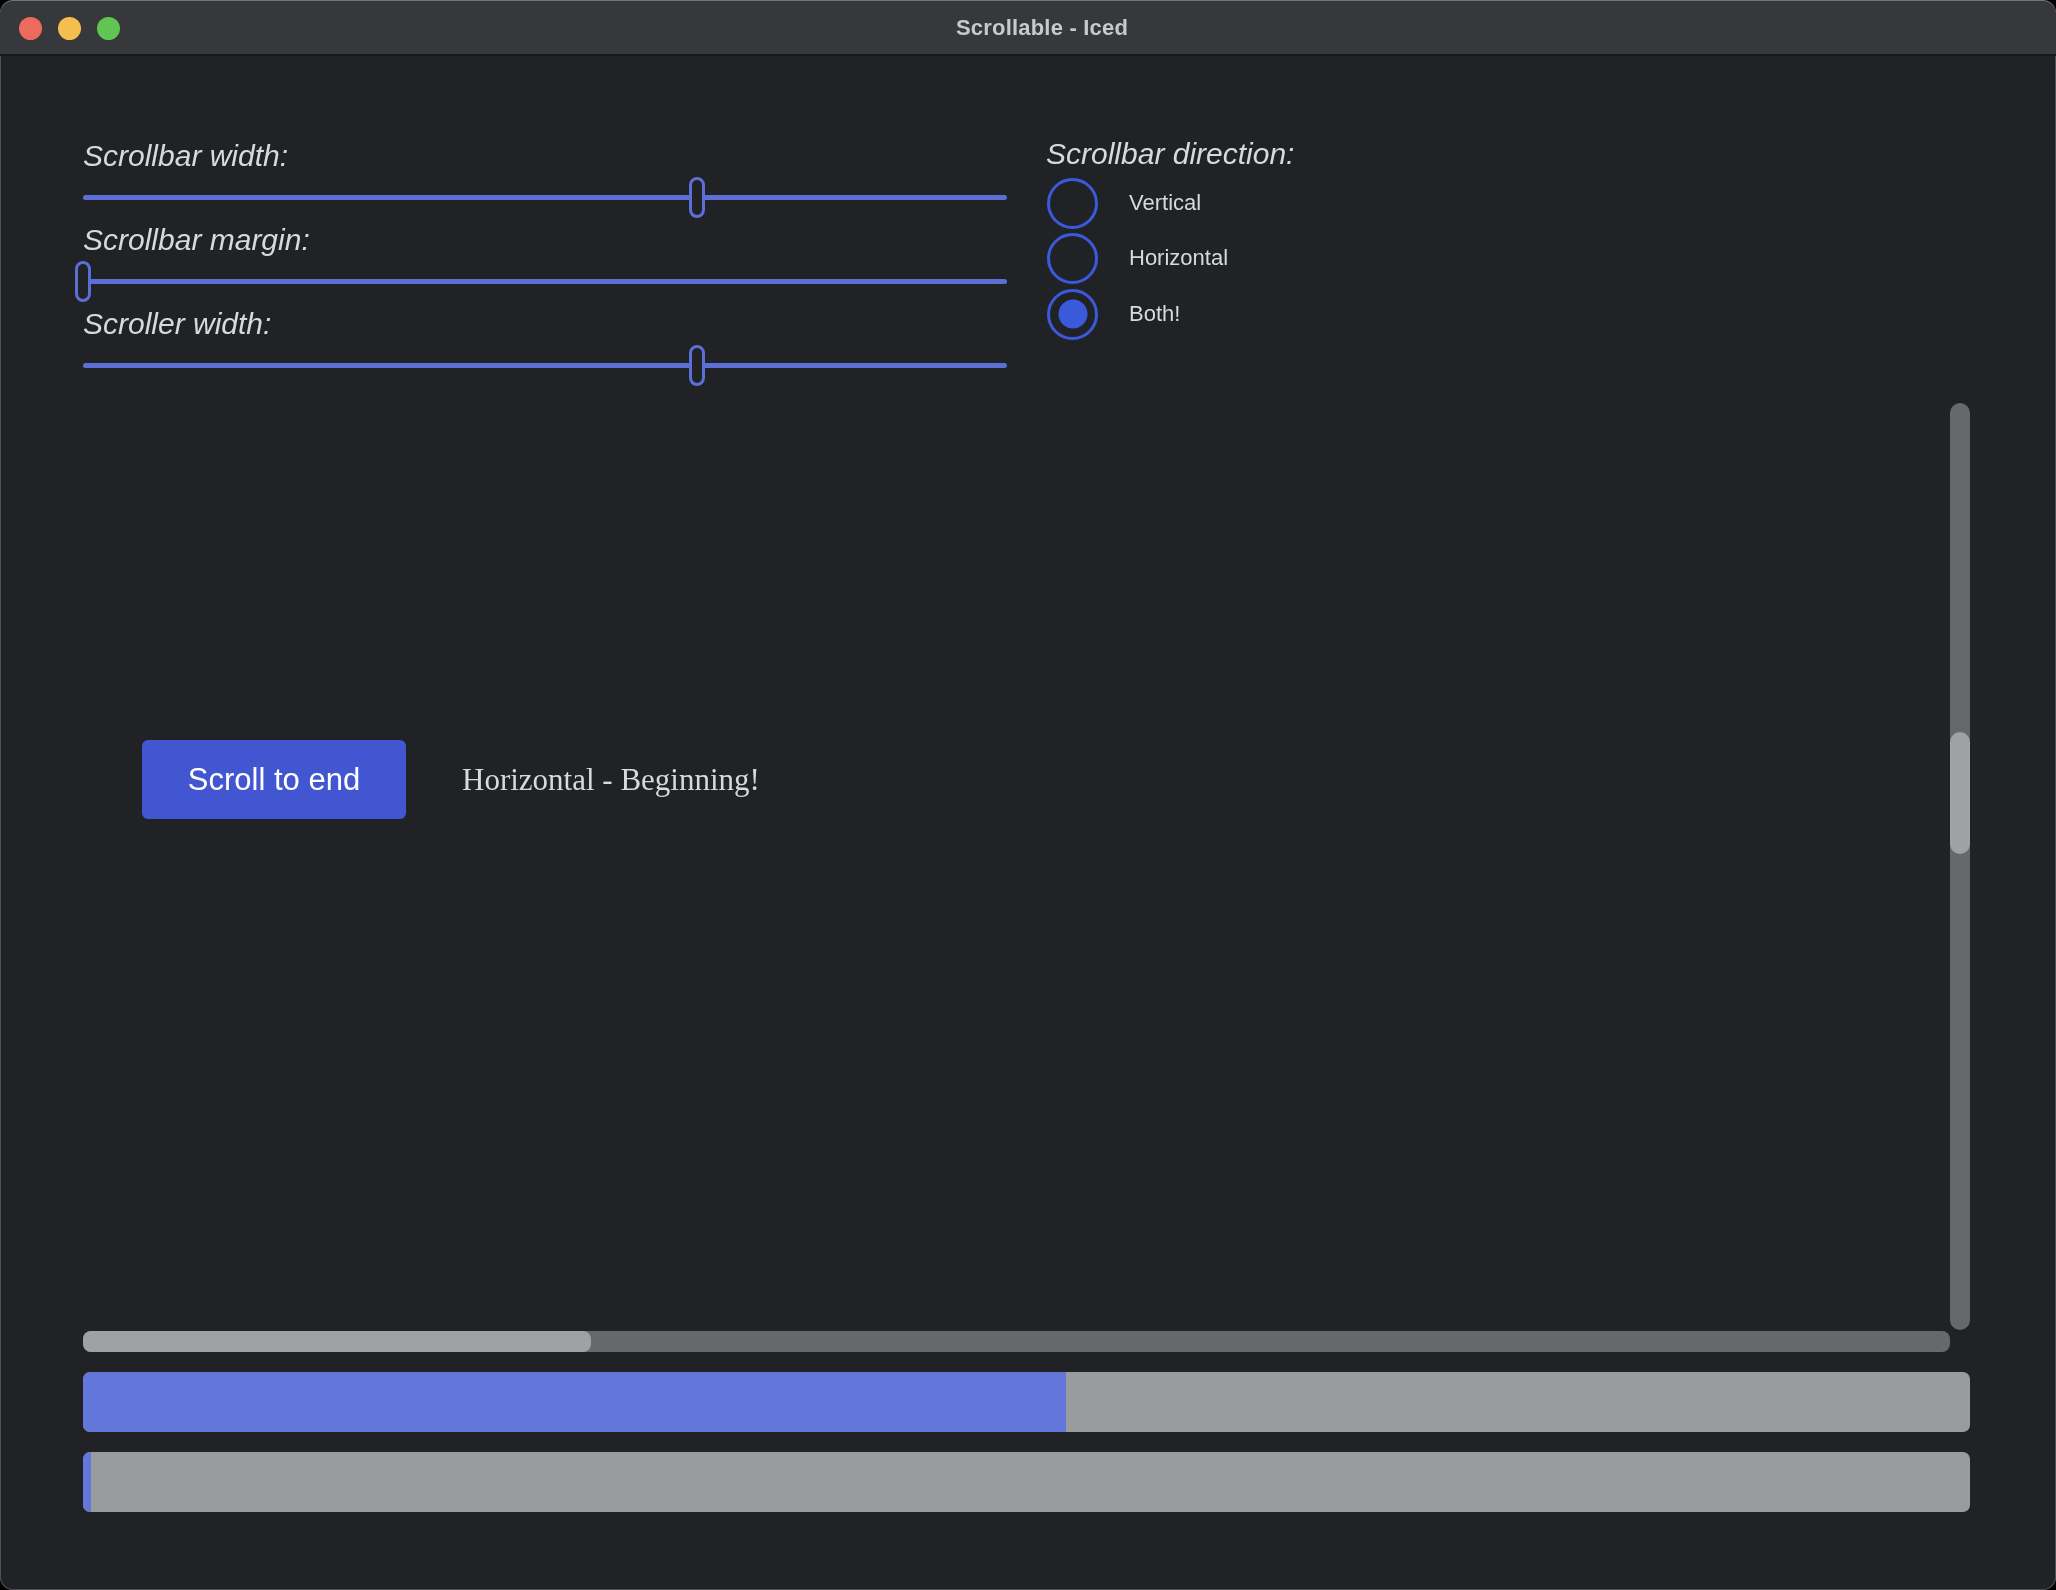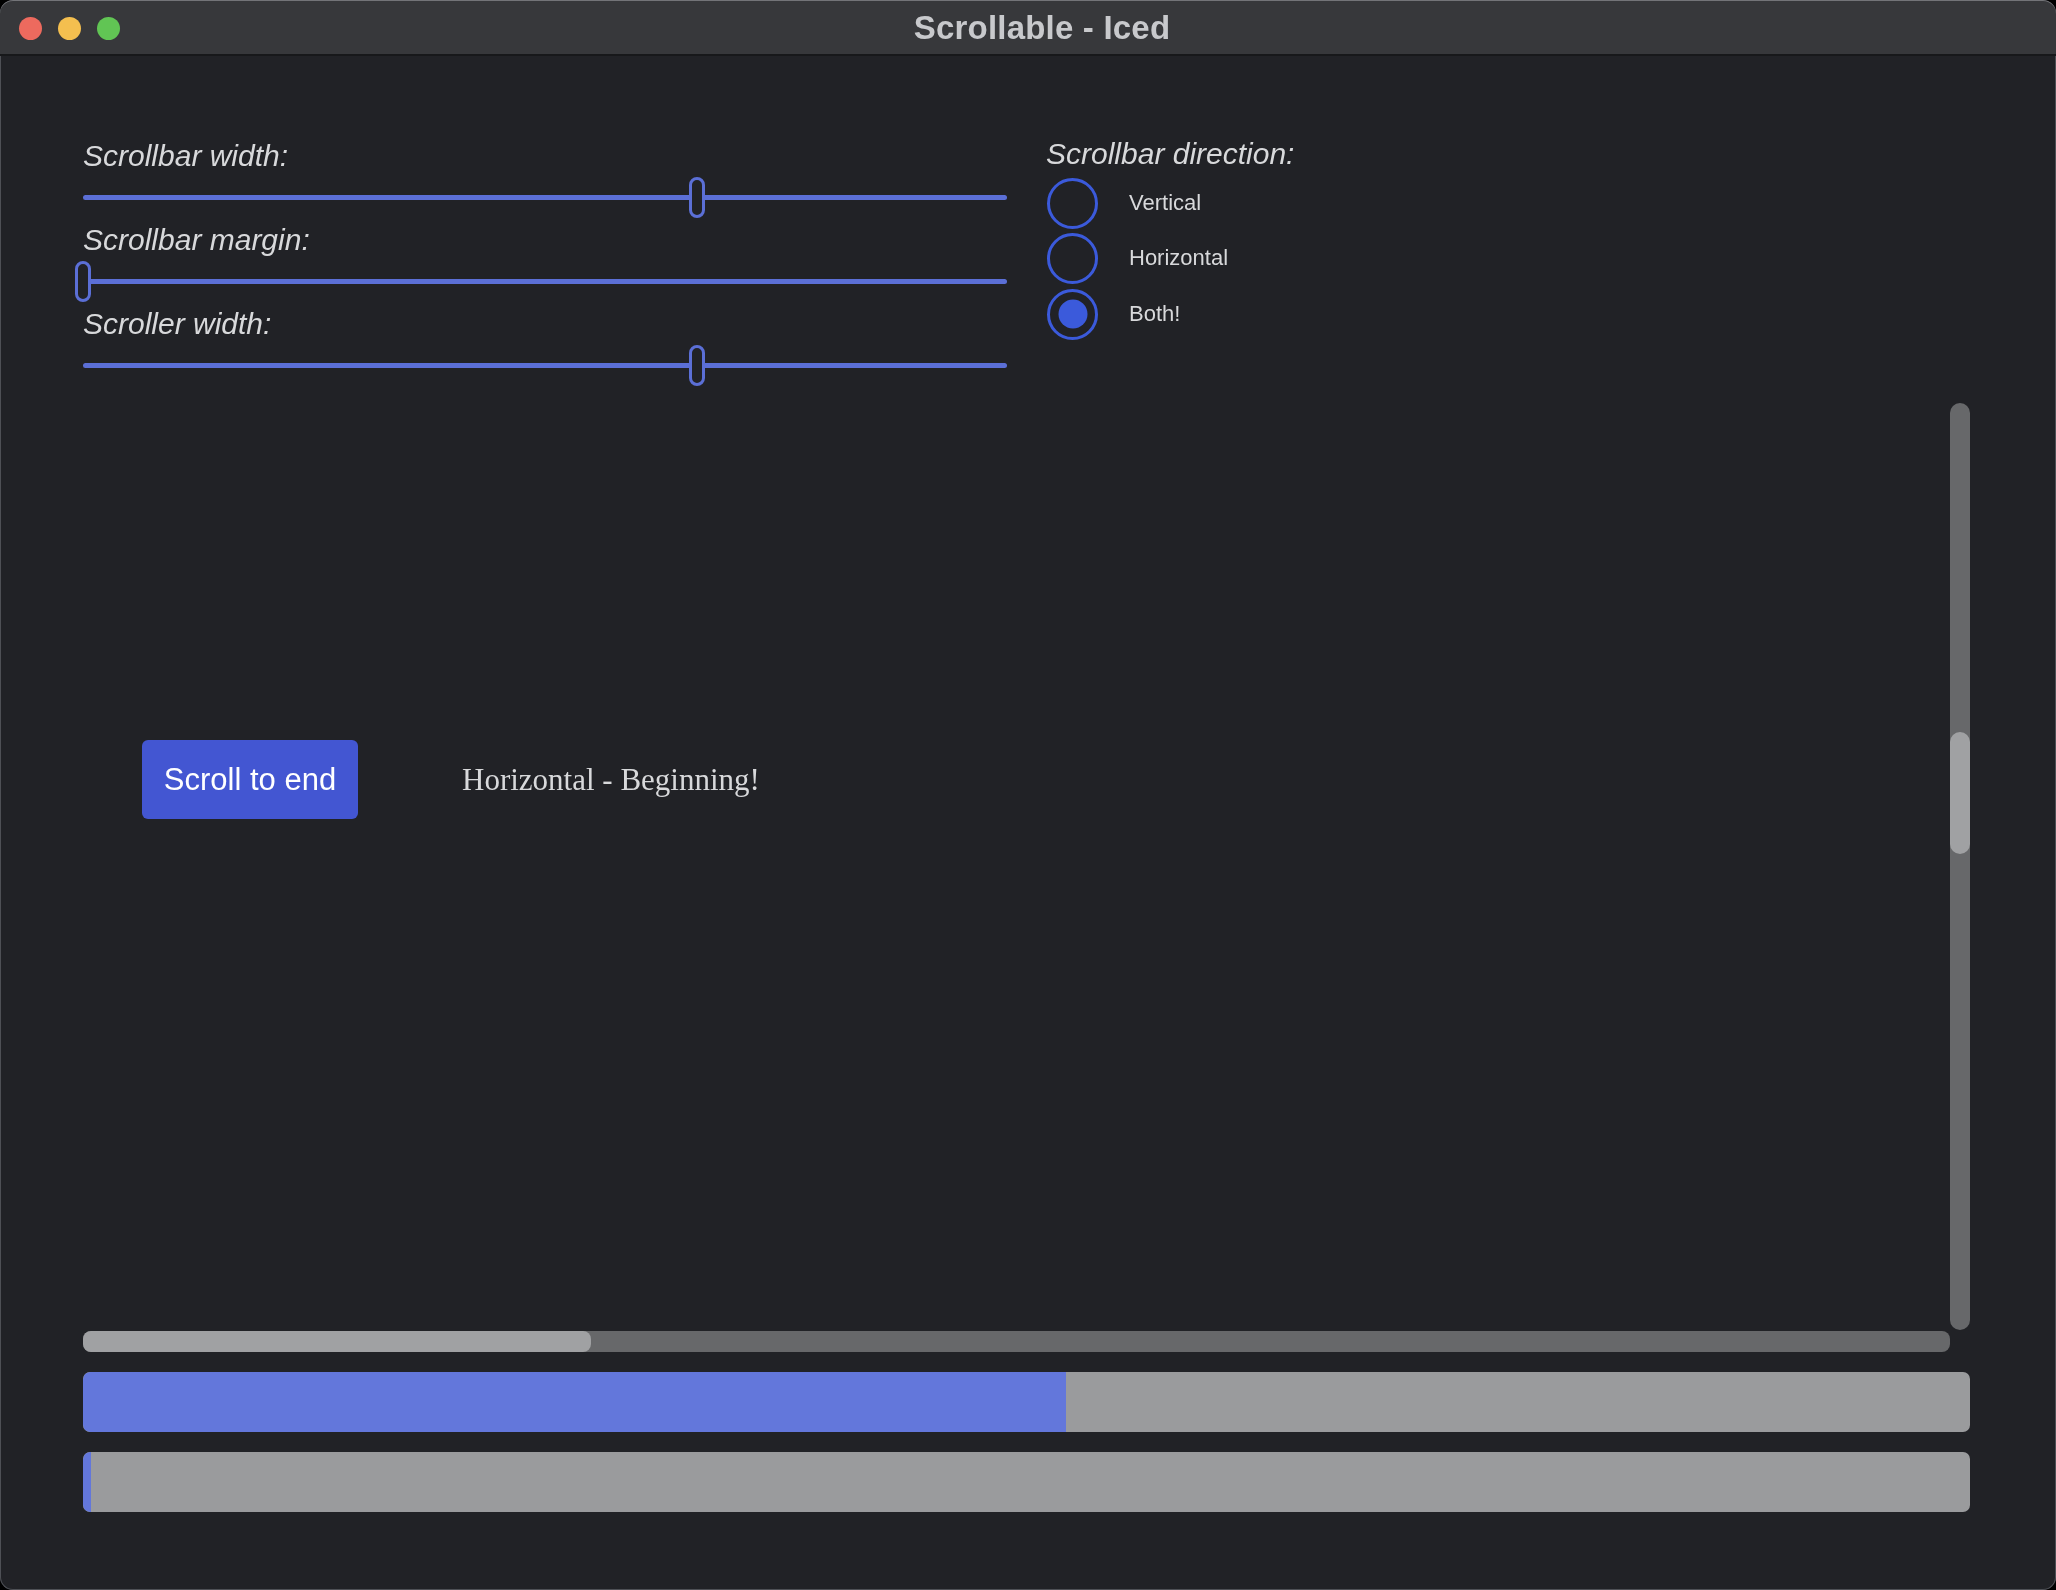--- a/index.html
+++ b/index.html
@@ -21,21 +21,21 @@
     overflow:hidden;
   }
   
   .titlebar{
     position:absolute;left:0;top:0;right:0;height:56px;background:var(--titlebar);
     border-bottom:2px solid #17181a;box-shadow:inset 0 1px 0 #737478;
     border-radius:13px 13px 0 0;
   }
   .titlebar .title{
     position:absolute;left:0;right:0;top:0;height:54px;line-height:56px;text-align:center;
-    font-size:33px;font-weight:bold;color:var(--title-text);letter-spacing:.2px;padding-left:28px;
+    font-size:22px;font-weight:bold;color:var(--title-text);letter-spacing:.2px;padding-left:28px;
   }
   .traffic{position:absolute;left:19px;top:17px;display:flex;gap:16px;}
   .traffic span{width:23px;height:23px;border-radius:50%;display:block;}
   .tl-red{background:var(--traffic-red);}
   .tl-yellow{background:var(--traffic-yellow);}
   .tl-green{background:var(--traffic-green);}
   
   .ctl-label{position:absolute;font-size:30px;line-height:36px;color:var(--text);white-space:nowrap;font-style:italic;}
   
   .slider{position:absolute;left:83px;width:924px;height:41px;}
@@ -54,21 +54,21 @@
     background:transparent;position:relative;flex:0 0 auto;
   }
   .radio-dot{
     position:absolute;left:50%;top:50%;width:29px;height:29px;border-radius:50%;
     transform:translate(-50%,-50%);background:var(--accent-radio);display:none;
   }
   .radio-row.selected .radio-dot{display:block;}
   .radio-label{font-size:22px;color:var(--text);white-space:nowrap;}
   
   .scroll-btn{
-    position:absolute;left:142px;top:740px;width:216px;height:79px;border:none;
+    position:absolute;left:142px;top:740px;width:264px;height:79px;border:none;
     border-radius:6px;background:var(--accent-button);color:#ffffff;font-size:31px;
     font-family:"Liberation Sans",sans-serif;cursor:pointer;
   }
   .status-text{position:absolute;left:462px;top:761px;font-size:31px;line-height:38px;color:var(--text);white-space:nowrap;font-family:Liberation Serif, serif;}
   
   .v-scrollbar{
     position:absolute;left:1950px;top:403px;width:20px;height:927px;
     background:var(--scrollbar-track);border-radius:10px;
   }
   .v-scrollbar .sb-thumb{

